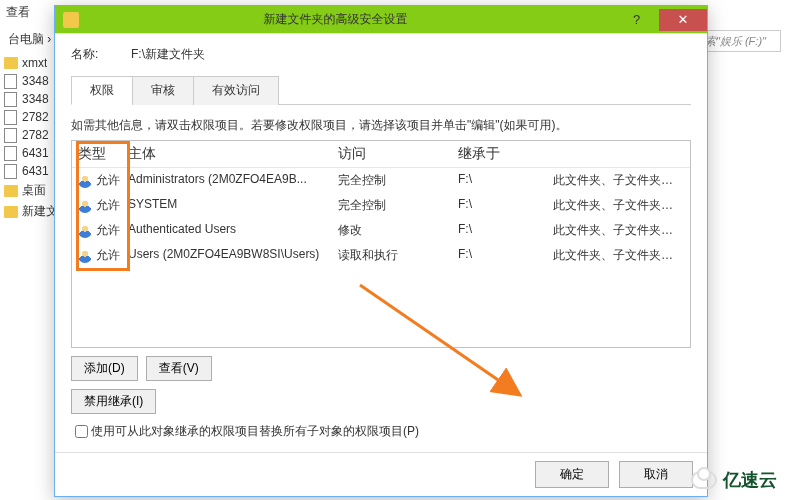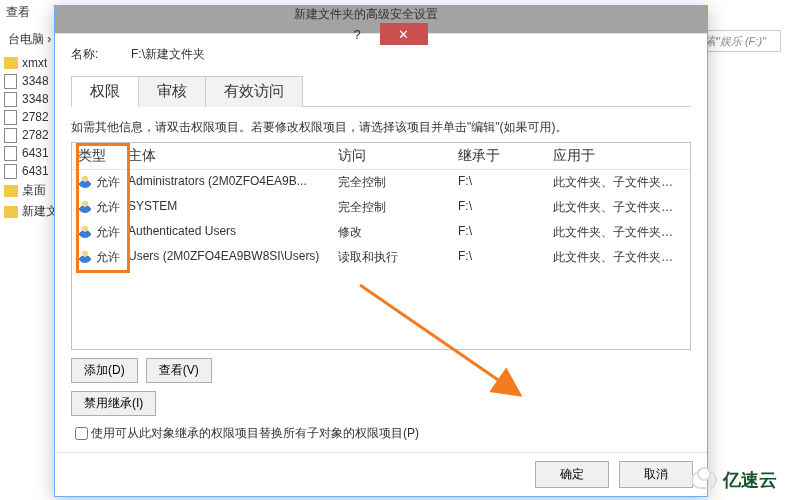--- a/index.html
+++ b/index.html
@@ -8,42 +8,42 @@
   .back-toolbar { position: absolute; left: 0; top: 0; height: 24px; width: 60px; display: flex; align-items: center; gap: 6px; padding-left: 6px; color:#333;text-align:center; }
   .back-sidebar { position: absolute; left: 0; top: 50px; width: 72px; height: 420px; padding-top: 4px; }
   .bs-item { display: flex; align-items: center; gap: 4px; padding: 2px 4px; white-space: nowrap; color:#333; font-size:12px;}
   .bs-icon { width: 14px; height: 14px; flex: 0 0 14px; }
   .bs-icon.folder::before { content:""; display:block; width:14px;height:12px;background:#f2c84b;border-radius:1px; margin-top:1px;}
   .bs-icon.page::before { content:""; display:block; width:11px;height:13px;background:#fff;border:1px solid #888;}
   .bs-label { overflow: hidden; text-overflow: ellipsis; }
   .back-search { position:absolute; right:10px; top:30px; width:92px; height:22px; border:1px solid #ccc; color:#888; font-size:11px; padding:3px 4px; font-style:italic;}
   .breadcrumb { position:absolute; left:0; top:27px; font-size:12px; color:#333; padding:4px 8px;}
   .dialog { position: absolute; left: 54px; top: 5px; width: 654px; height: 492px; background: #fff; border: 1px solid #6badf6; box-shadow: 0 4px 18px rgba(0,0,0,.25); display:flex; flex-direction:column;}
-  .titlebar { height: 28px; background: #a3a3a3; border-bottom: 1px solid #e0e0e0; display:flex; align-items:center;flex-direction:column; }
+  .titlebar { height: 28px; background: #84cc16; border-bottom: 1px solid #e0e0e0; display:flex; align-items:center; }
   .titlebar .app-icon { width:16px;height:16px;margin:0 8px;background:#f2c84b;border-radius:2px;}
   .titlebar .title { flex:1; text-align:center; font-size:12px; color:#333; margin-left:-30px;}
   .titlebar .winbtns { display:flex;}
   .winbtn { width:45px; height:22px; display:flex;align-items:center;justify-content:center; font-size:13px; color:#333;}
   .winbtn.close { background:#c8504f; color:#fff; width:48px;}
   .content { flex:1; padding: 12px 16px 8px 16px; display:flex; flex-direction:column; color:#333;}
   .row { display:flex; margin-bottom:8px; font-size:12px;}
   .row .lbl { width:60px; }
   .row .val { flex:1;}
   .link { color:#0066cc; margin-left:8px; cursor:pointer;}
   .tabs { display:flex; border-bottom:1px solid #ccc; margin-top:4px;}
-  .tab { padding:5px 18px; border:1px solid #ccc; border-bottom:none; margin-right:-1px; background:#f2f2f2; font-size:15px; position:relative; top:1px;}
+  .tab { padding:5px 18px; border:1px solid #ccc; border-bottom:none; margin-right:-1px; background:#f2f2f2; font-size:12px; position:relative; top:1px;}
   .tab.active { background:#fff; border-bottom:1px solid #fff;}
   .info { font-size:12px; margin:12px 0 6px 0;}
   .table-wrap { border:1px solid #c3c3c3; height:208px; overflow:hidden; position:relative;}
   .thead { display:flex; background:#fff; border-bottom:1px solid #e6e6e6; font-size:14px;}
   .th { padding:4px 6px;}
   .col-type{width:50px;} .col-pri{width:210px;} .col-acc{width:120px;} .col-inh{width:95px;} .col-app{flex:1;}
   .trow { display:flex; font-size:12px; padding:2px 0;}
   .td { padding:2px 6px; white-space:nowrap; overflow:hidden; text-overflow:ellipsis;}
-  .td.col-type { display:flex; gap:4px;}
+  .td.col-type { display:flex; align-items:center; gap:4px;}
   .user-icon { width:14px;height:14px;display:inline-block;}
   .user-icon::before { content:""; display:block;width:14px;height:14px;border-radius:50%;
       background: radial-gradient(circle at 50% 35%, #f9d28a 0 25%, transparent 26%),
                   radial-gradient(circle at 50% 90%, #3b7dd8 0 45%, transparent 46%); }
   .hl-col { position:absolute; left:4px; top:0; width:54px; height:130px; border:3px solid #f47c20; pointer-events:none;}
   .btnrow { display:flex; gap:8px; margin-top:8px;}
   .btn { border:1px solid #adadad; background:#f0f0f0; padding:3px 14px; font-size:12px; cursor:pointer;}
   .btn.small { padding:3px 12px;}
   .chkrow { display:flex; align-items:center; gap:0; margin-top:8px; font-size:12px;}
   .footer { display:flex; justify-content:flex-end; gap:10px; padding:8px 14px; border-top:1px solid #e0e0e0;}
@@ -126,21 +126,20 @@
     </div>
 
     <div class="info">如需其他信息，请双击权限项目。若要修改权限项目，请选择该项目并单击"编辑"(如果可用)。</div>
 
     <div class="table-wrap">
       <div class="thead">
         <div class="th col-type">类型</div>
         <div class="th col-pri">主体</div>
         <div class="th col-acc">访问</div>
         <div class="th col-inh">继承于</div>
-        <div class="th col-app">应用于</div>
       </div>
       <div class="trow">
         <div class="td col-type">
             <span class="user-icon"></span>
             <span>允许</span>
           </div>
         <div class="td col-pri">Administrators (2M0ZFO4EA9B...</div>
         <div class="td col-acc">完全控制</div>
         <div class="td col-inh">F:\</div>
         <div class="td col-app">此文件夹、子文件夹和文件</div>

